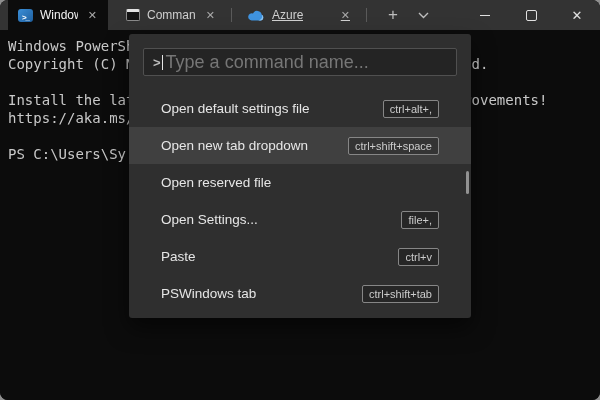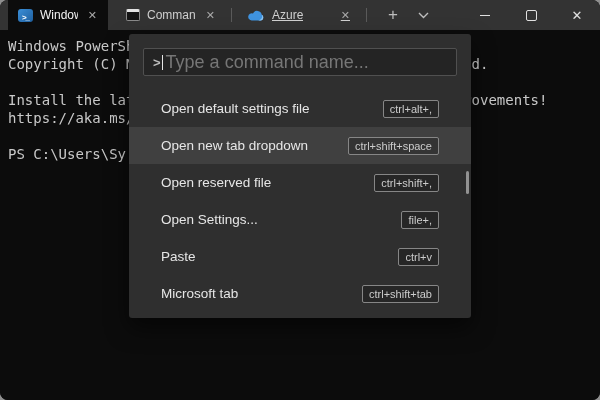--- a/index.html
+++ b/index.html
@@ -117,32 +117,31 @@
       <div class="prow">
         <span class="plabel">Open default settings file</span>
         <span class="pbadge">ctrl+alt+,</span>
       </div>
       <div class="prow selected">
         <span class="plabel">Open new tab dropdown</span>
         <span class="pbadge">ctrl+shift+space</span>
       </div>
       <div class="prow">
         <span class="plabel">Open reserved file</span>
-        <span class="pbadge">ctrl+shift+,</span>
       </div>
       <div class="prow">
         <span class="plabel">Open Settings...</span>
         <span class="pbadge">file+,</span>
       </div>
       <div class="prow">
         <span class="plabel">Paste</span>
         <span class="pbadge">ctrl+v</span>
       </div>
       <div class="prow">
-        <span class="plabel">Microsoft tab</span>
+        <span class="plabel">PSWindows tab</span>
         <span class="pbadge">ctrl+shift+tab</span>
       </div>
     </div>
 
     <div class="scrollthumb"></div>
   </div>
 
 </div>
 
 </body></html>

